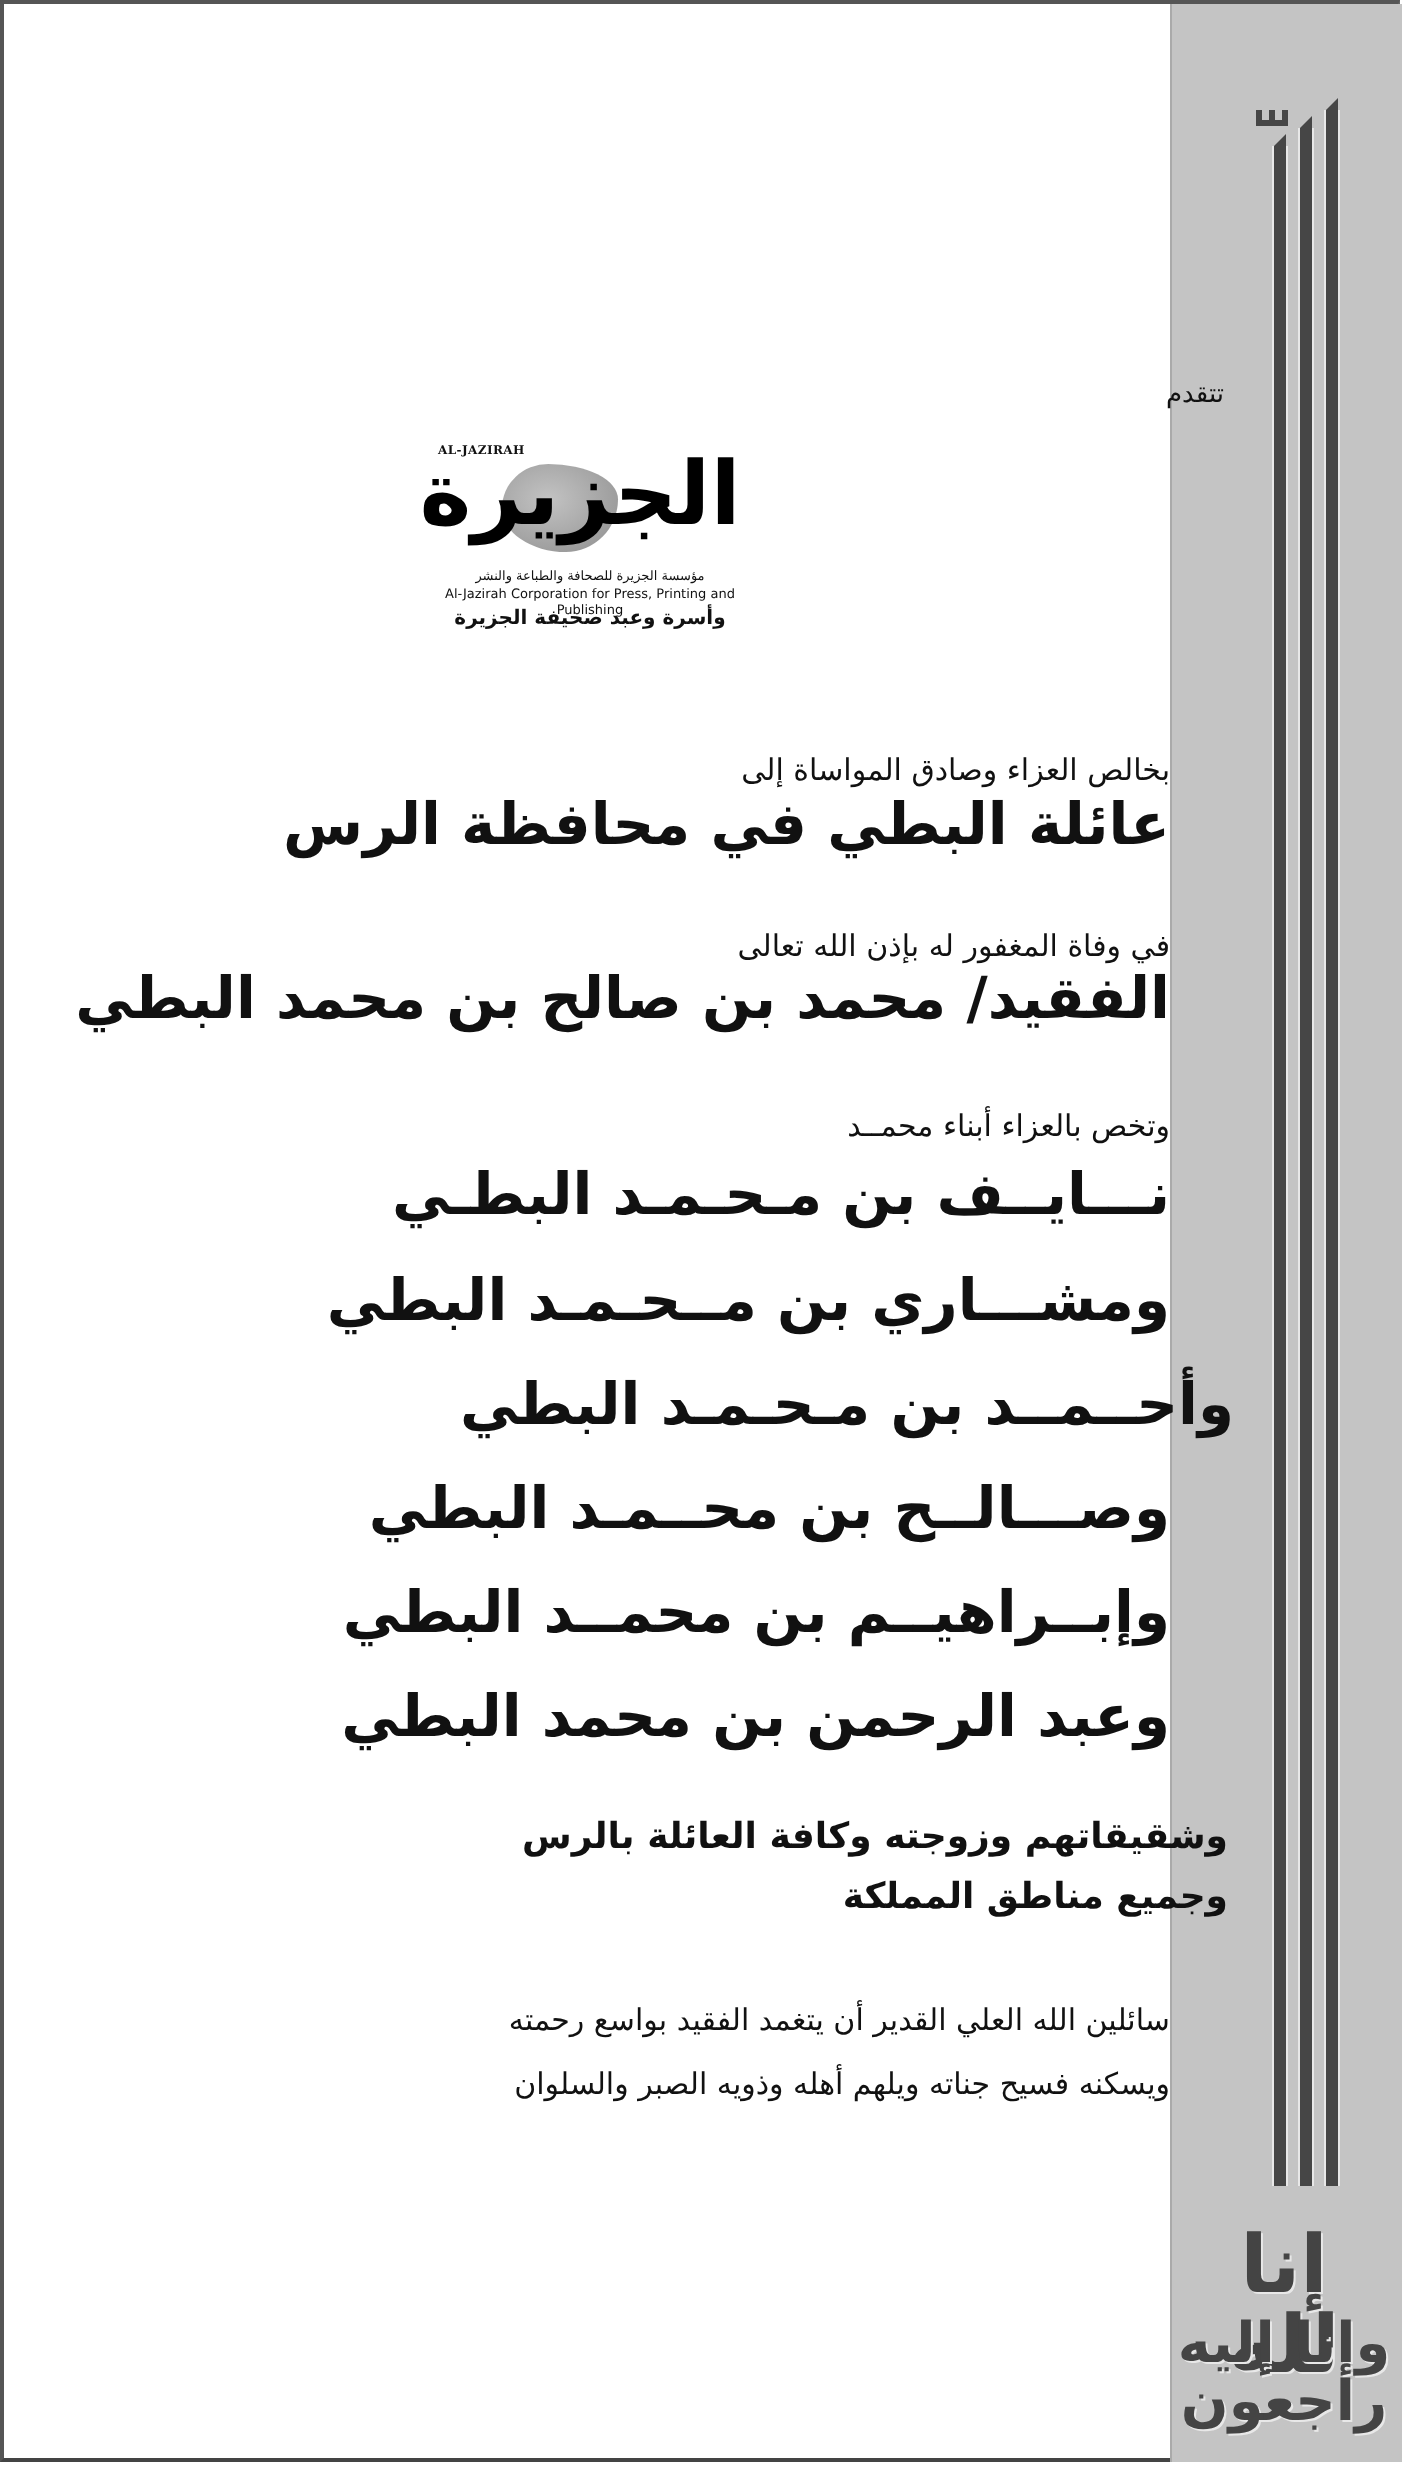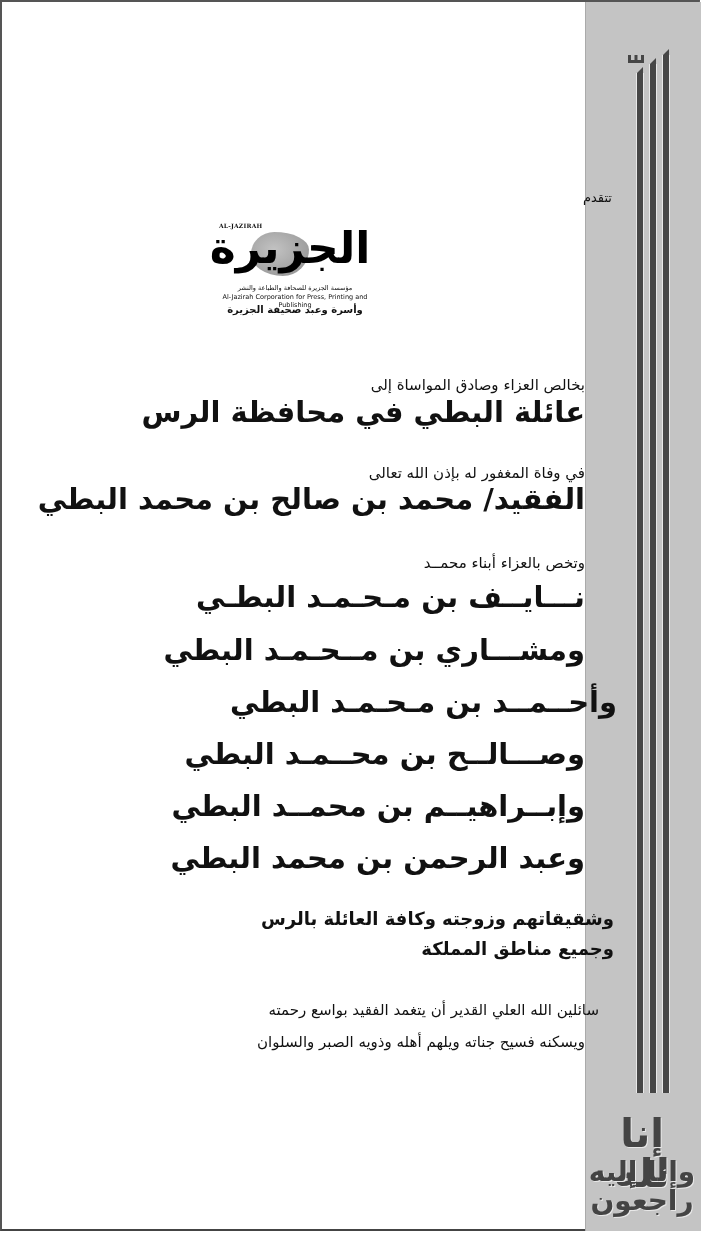--- a/index.html
+++ b/index.html
@@ -75,21 +75,21 @@
   .l4 { top: 482px; }
   .l5 { top: 540px; }
   .n1 { top: 580px; }
   .n2 { top: 633px; }
   .n3 { top: 685px; padding-left: 32px; }
   .n4 { top: 737px; }
   .n5 { top: 789px; }
   .n6 { top: 841px; }
   .f1 { top: 908px; }
   .f2 { top: 938px; }
-  .p1 { top: 1001px; margin-left: 14px; }
+  .p1 { top: 1001px; }
   .p2 { top: 1033px; }
 </style>
 </head>
 <body>
 
 <div class="frame"></div>
 
 <div class="side-panel"></div>
 <div class="bar" style="left:637px; top:73px; height:1020px;"></div>
 <div class="bar" style="left:650px; top:64px; height:1029px;"></div>

